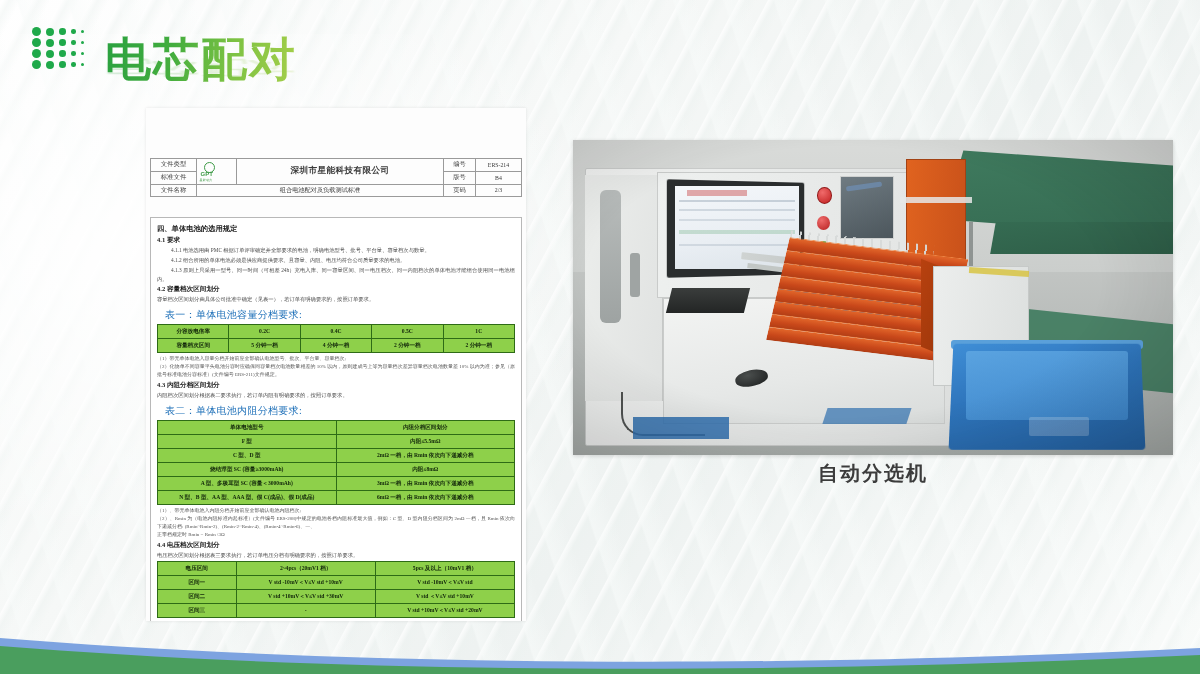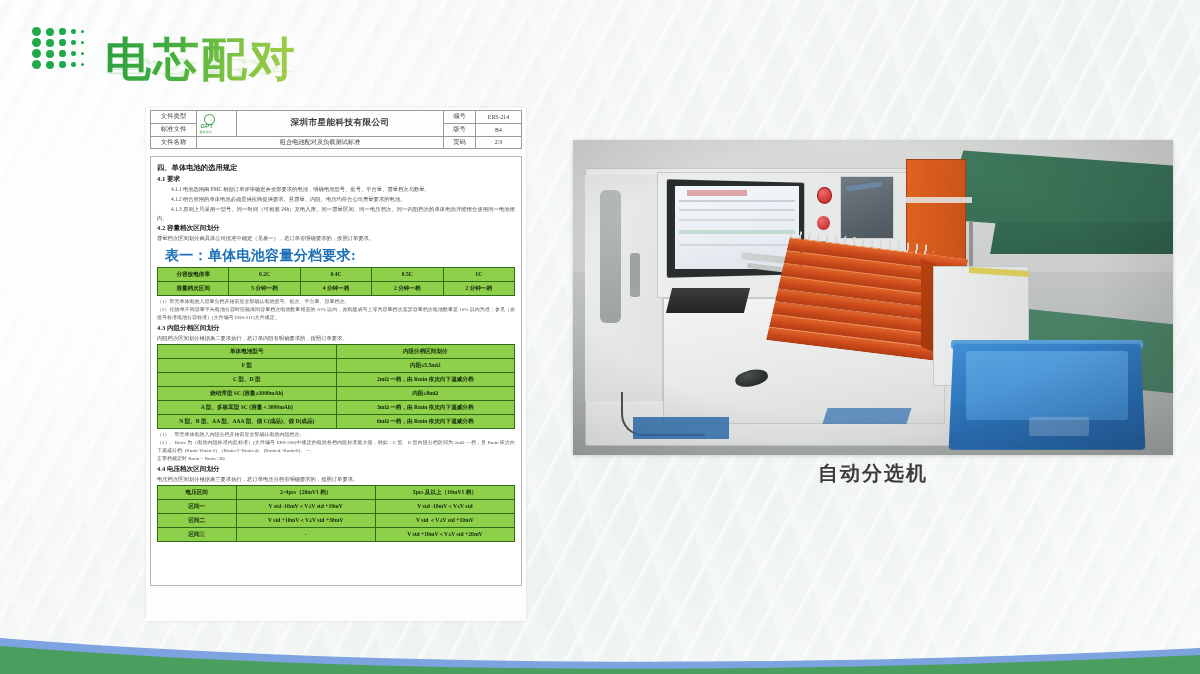--- a/index.html
+++ b/index.html
@@ -114,20 +114,21 @@
     color: #2b2b2b;
   }
   .doc-inner { padding: 2px 4px 0 4px; }
 
   
   table.doc-head {
     width: 100%;
     border-collapse: collapse;
     font-size: 6.2px;
     table-layout: fixed;
+    margin-top: 48px;
   }
   table.doc-head td {
     border: 0.7px solid #9a9a9a;
     padding: 1.4px 2px;
     text-align: center;
     vertical-align: middle;
     color: #3a3a3a;
   }
   .dh-label { width: 46px; font-size: 6.4px; }
   .dh-company {
@@ -162,21 +163,21 @@
     position: absolute;
     left: 0px; bottom: -3px;
     font-size: 3px;
     color: #4aa050;
     letter-spacing: .2px;
     font-family: "Liberation Sans", sans-serif;
   }
 
   
   .doc-body {
-    margin-top: 7px;
+    margin-top: 20px;
     border: 0.8px solid #b8b8b8;
     padding: 4px 6px 6px 6px;
     min-height: 430px;
     background: #fff;
   }
   .sec-title {
     font-size: 7.3px;
     font-weight: bold;
     margin: 2px 0 2px 0;
     color: #1c1c1c;
@@ -196,22 +197,22 @@
   }
   .para.indent { text-indent: 14px; }
   .note {
     font-size: 5px;
     line-height: 1.6;
     color: #555;
     margin: 0;
     text-align: justify;
   }
   .tbl-caption {
-    font-size: 14px;
-    font-weight: bold;
+    font-size: 10px;
+    font-weight: normal;
     color: #1d6fb8;
     margin: 4px 0 2px 8px;
     letter-spacing: .3px;
   }
 
   table.gtbl {
     width: 100%;
     border-collapse: collapse;
     table-layout: fixed;
     margin-bottom: 2px;
@@ -587,20 +588,21 @@
           </tr>
         </tbody>
           </table>
 
         <div class="note">（1）带壳单体电池入容量分档开始前应全部确认电池型号、批次、平台量、容量档次;</div>
         <div class="note">（2）化物单不同容量平头电池分容时应确保同容量档次电池数量相差的 10% 以内，原则建成号上等为容量档次差异容量档次电池数量差 10% 以内为准；参见（原批号标准电池分容标准）(文件编号 ERS-211)文件规定。</div>
 
         <div class="sub-title">4.3 内阻分档区间划分</div>
         <div class="para">内阻档次区间划分根据表二要求执行，若订单内阻有明确要求的，按照订单要求。</div>
 
+        <div class="tbl-caption">表二：单体电池内阻分档要求:</div>
         <table class="gtbl t2">
           <tbody>
               <tr>
             <td>单体电池型号</td>
             <td>内阻分档区间划分</td>
           </tr>
           <tr>
             <td>F 型</td>
             <td>内阻≤5.5mΩ</td>
           </tr>

